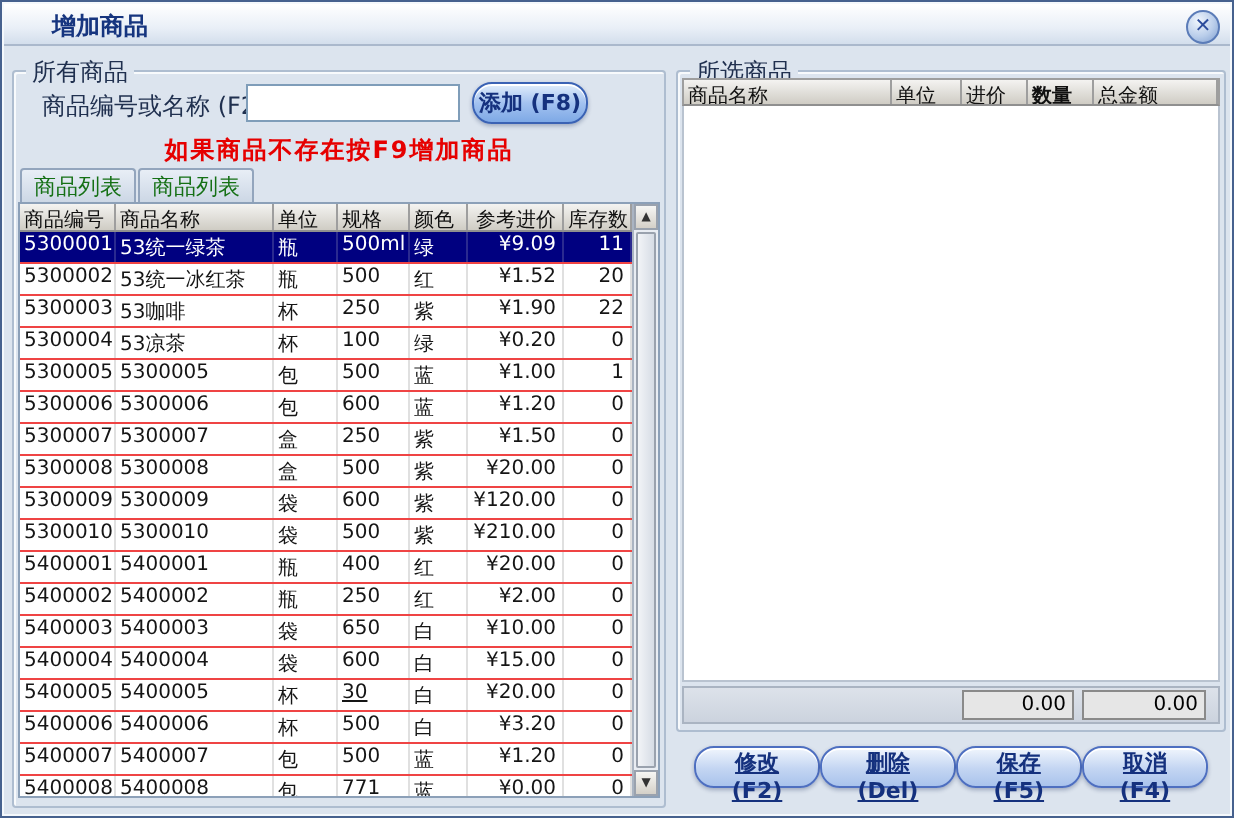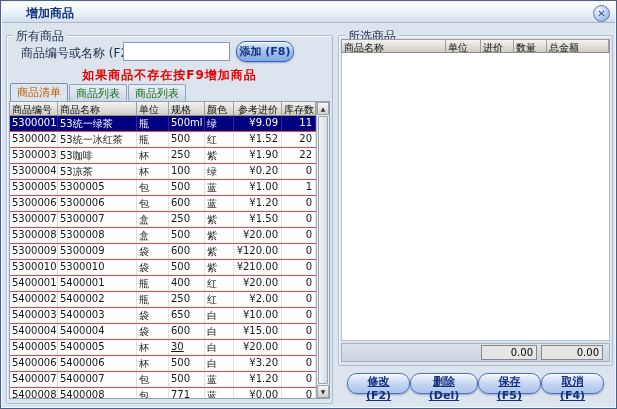--- a/index.html
+++ b/index.html
@@ -108,21 +108,20 @@
   <div class="group group-left">
     <span class="group-label">所有商品</span>
 
     <label class="search-label">商品编号或名称 (F2)</label>
     <input class="search-input" value="" style="">
     <button class="btn btn-add">添加 (F8)</button>
 
     <div class="hint">如果商品不存在按F9增加商品</div>
 
     <div class="tabs" id="tabs">
-        <div class="tab active">商品清单</div>
         <div class="tab">商品列表</div>
         <div class="tab">商品列表</div>
       </div>
 
     <div class="grid">
       <div class="grid-main">
         <div class="thead" id="left-head">
             <div class="th" style="width: 48px;">商品编号</div>
             <div class="th" style="width: 79px;">商品名称</div>
             <div class="th" style="width: 32px;">单位</div>
@@ -303,21 +302,21 @@
       </div>
     </div>
   </div>
 
   <div class="group group-right">
     <span class="group-label">所选商品</span>
     <div class="rhead" id="right-head">
         <div class="th" style="width: 104px;">商品名称</div>
         <div class="th" style="width: 35px;">单位</div>
         <div class="th" style="width: 33px;">进价</div>
-        <div class="th" style="width: 33px;">数量</div>
+        <div class="th" style="width: 33px; font-weight: bold;">数量</div>
         <div class="th" style="flex: 1 1 0%;">总金额</div>
       </div>
     <div class="rbody"></div>
     <div class="totals">
       <div class="total-box b1">0.00</div>
       <div class="total-box b2">0.00</div>
     </div>
   </div>
 
   <div class="btn-row" id="btn-row">

